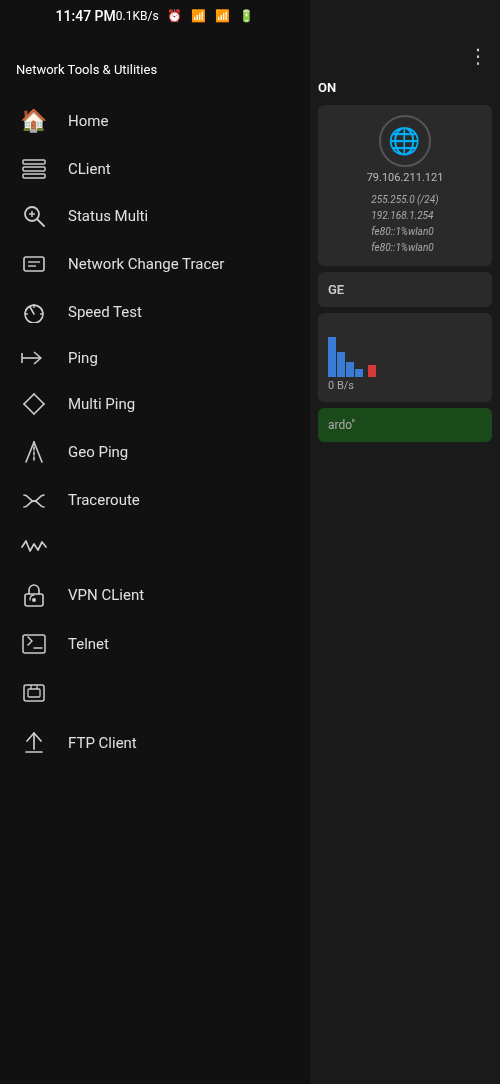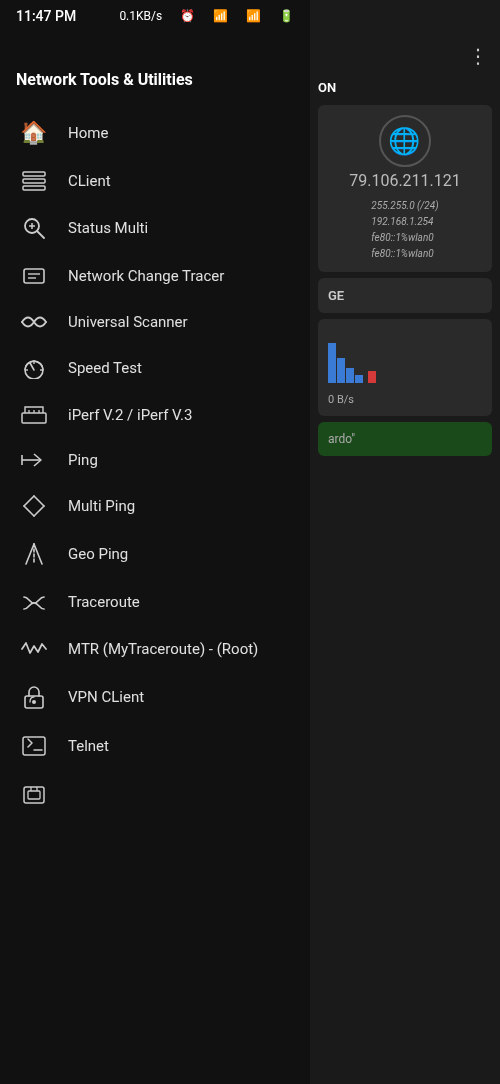--- a/index.html
+++ b/index.html
@@ -9,34 +9,34 @@
       background: #000;
       color: #fff;
       font-family: 'Roboto', Arial, sans-serif;
       overflow: hidden;
       position: relative;
     }
 
     
     .status-bar {
       display: flex;
-      justify-content: space-between;
+      justify-content: center;
       align-items: center;
       padding: 6px 16px;
       height: 32px;
     }
     .status-time {
       font-size: 14px;
       font-weight: 500;
       color: #fff;
     }
     .status-right {
       display: flex;
       align-items: center;
-      gap: 18px;
+      gap: 9px;
       font-size: 12px;
       color: #fff;
     }
 
     
     .drawer {
       position: absolute;
       top: 0;
       left: 0;
       width: 310px;
@@ -44,24 +44,24 @@
       background: #111;
       z-index: 10;
       display: flex;
       flex-direction: column;
     }
 
     .drawer-header {
       padding: 10px 16px 8px 16px;
     }
     .drawer-title {
-      font-size: 16px;
-      font-weight: 700;
+      font-size: 13px;
+      font-weight: 400;
       color: #fff;
-      margin-top: 28px;
+      margin-top: 20px;
       padding-bottom: 10px;
     }
 
     .nav-list {
       flex: 1;
       overflow-y: auto;
       padding: 0;
     }
     .nav-list::-webkit-scrollbar { display: none; }
 
@@ -125,21 +125,21 @@
       height: 52px;
       border-radius: 50%;
       border: 2px solid #555;
       display: flex;
       align-items: center;
       justify-content: center;
       font-size: 26px;
       color: #888;
     }
     .bg-ip {
-      font-size: 16px;
+      font-size: 11px;
       color: #bbb;
     }
     .bg-info-lines {
       font-size: 10px;
       color: #aaa;
       line-height: 1.6;
       margin-top: 4px;
       font-style: italic;
     }
 
@@ -158,21 +158,21 @@
     }
     .chart-bar-blue {
       background: #3a7bd5;
     }
     .chart-bar-red {
       background: #d53a3a;
     }
     .bg-speed {
       font-size: 11px;
       color: #aaa;
-      margin-top: 10px;
+      margin-top: 2px;
     }
 
     .bg-card-green {
       background: #1a4a1a;
     }
     .bg-green-text {
       font-size: 12px;
       color: #aaa;
     }
   </style>
@@ -269,56 +269,35 @@
       <div class="nav-icon">
         <svg width="22" height="22" viewBox="0 0 22 22" fill="none">
           <rect x="1" y="4" width="20" height="14" rx="2" stroke="#ccc" stroke-width="1.6"></rect>
           <line x1="5" y1="9" x2="17" y2="9" stroke="#ccc" stroke-width="1.4"></line>
           <line x1="5" y1="13" x2="13" y2="13" stroke="#ccc" stroke-width="1.4"></line>
         </svg>
       </div>
       <span class="nav-label">Network Change Tracer</span>
     </div>
 
-    <div class="nav-item">
-      <div class="nav-icon">
-        <svg width="28" height="16" viewBox="0 0 28 16" fill="none">
-          <path d="M2 8 C6 2, 10 2, 14 8 C18 14, 22 14, 26 8" stroke="#ccc" stroke-width="1.8" fill="none" stroke-linecap="round"></path>
-          <path d="M2 8 C6 14, 10 14, 14 8 C18 2, 22 2, 26 8" stroke="#ccc" stroke-width="1.8" fill="none" stroke-linecap="round"></path>
-        </svg>
-      </div>
-      <span class="nav-label">Universal Scanner</span>
-    </div>
 
     <div class="nav-item">
       <div class="nav-icon">
         <svg width="24" height="22" viewBox="0 0 24 22" fill="none">
           <circle cx="12" cy="13" r="9" stroke="#ccc" stroke-width="1.6"></circle>
           <path d="M12 13 L8 6" stroke="#ccc" stroke-width="1.6" stroke-linecap="round"></path>
           <path d="M3 13 Q3 6 12 4 Q21 6 21 13" stroke="#ccc" stroke-width="1.4" fill="none"></path>
           <line x1="3" y1="13" x2="6" y2="13" stroke="#ccc" stroke-width="1.4"></line>
           <line x1="18" y1="13" x2="21" y2="13" stroke="#ccc" stroke-width="1.4"></line>
           <line x1="12" y1="4" x2="12" y2="7" stroke="#ccc" stroke-width="1.4"></line>
         </svg>
       </div>
       <span class="nav-label">Speed Test</span>
     </div>
 
-    <div class="nav-item">
-      <div class="nav-icon">
-        <svg width="26" height="20" viewBox="0 0 26 20" fill="none">
-          <rect x="1" y="8" width="24" height="10" rx="1" stroke="#ccc" stroke-width="1.5"></rect>
-          <path d="M4 8 L4 2 L22 2 L22 8" stroke="#ccc" stroke-width="1.4" fill="none"></path>
-          <line x1="8" y1="5" x2="8" y2="8" stroke="#ccc" stroke-width="1.3"></line>
-          <line x1="13" y1="5" x2="13" y2="8" stroke="#ccc" stroke-width="1.3"></line>
-          <line x1="18" y1="5" x2="18" y2="8" stroke="#ccc" stroke-width="1.3"></line>
-        </svg>
-      </div>
-      <span class="nav-label">iPerf V.2 / iPerf V.3</span>
-    </div>
 
     <div class="nav-item">
       <div class="nav-icon">
         <svg width="26" height="18" viewBox="0 0 26 18" fill="none">
           <line x1="1" y1="9" x2="20" y2="9" stroke="#ccc" stroke-width="1.6"></line>
           <polyline points="13,3 20,9 13,15" stroke="#ccc" stroke-width="1.6" fill="none" stroke-linejoin="round"></polyline>
           <line x1="1" y1="4" x2="1" y2="14" stroke="#ccc" stroke-width="1.6"></line>
         </svg>
       </div>
       <span class="nav-label">Ping</span>
@@ -356,21 +335,20 @@
       </div>
       <span class="nav-label">Traceroute</span>
     </div>
 
     <div class="nav-item">
       <div class="nav-icon">
         <svg width="26" height="20" viewBox="0 0 26 20" fill="none">
           <path d="M1 10 L5 4 L9 14 L13 7 L17 13 L21 5 L25 10" stroke="#ccc" stroke-width="1.7" fill="none" stroke-linecap="round" stroke-linejoin="round"></path>
         </svg>
       </div>
-      <span class="nav-label">MTR (MyTraceroute) - (Root)</span>
     </div>
 
     <div class="nav-item">
       <div class="nav-icon">
         <svg width="24" height="24" viewBox="0 0 24 24" fill="none">
           <rect x="3" y="11" width="18" height="12" rx="2" stroke="#ccc" stroke-width="1.6"></rect>
           <path d="M7 11 V7 C7 4.24 9.24 2 12 2 C14.76 2 17 4.24 17 7 V11" stroke="#ccc" stroke-width="1.6" stroke-linecap="round"></path>
           <circle cx="12" cy="17" r="2" fill="#ccc"></circle>
           <path d="M8 17 Q8 12 12 12" stroke="#ccc" stroke-width="1.3" fill="none" stroke-linecap="round"></path>
         </svg>
@@ -394,15 +372,25 @@
       <div class="nav-icon">
         <svg width="24" height="24" viewBox="0 0 24 24" fill="none">
           <rect x="2" y="4" width="20" height="16" rx="2" stroke="#ccc" stroke-width="1.5"></rect>
           <rect x="6" y="8" width="12" height="8" rx="1" stroke="#ccc" stroke-width="1.3"></rect>
           <line x1="9" y1="4" x2="9" y2="8" stroke="#ccc" stroke-width="1.3"></line>
           <line x1="15" y1="4" x2="15" y2="8" stroke="#ccc" stroke-width="1.3"></line>
         </svg>
       </div>
     </div>
 
+    <div class="nav-item">
+      <div class="nav-icon">
+        <svg width="24" height="24" viewBox="0 0 24 24" fill="none">
+          <line x1="12" y1="2" x2="12" y2="18" stroke="#ccc" stroke-width="1.7" stroke-linecap="round"></line>
+          <polyline points="5,10 12,2 19,10" stroke="#ccc" stroke-width="1.7" fill="none" stroke-linecap="round" stroke-linejoin="round"></polyline>
+          <line x1="4" y1="21" x2="20" y2="21" stroke="#ccc" stroke-width="1.7" stroke-linecap="round"></line>
+        </svg>
+      </div>
+      <span class="nav-label">FTP Client</span>
+    </div>
 
   </nav>
 </div>
 
 </body></html>

